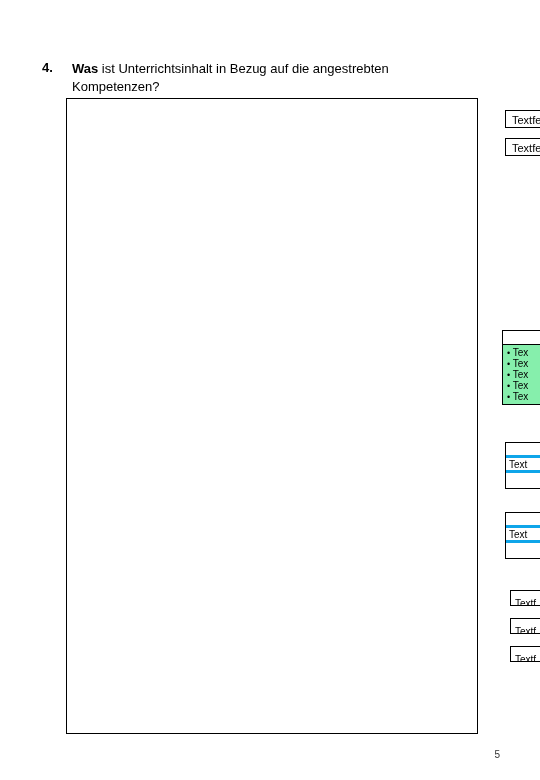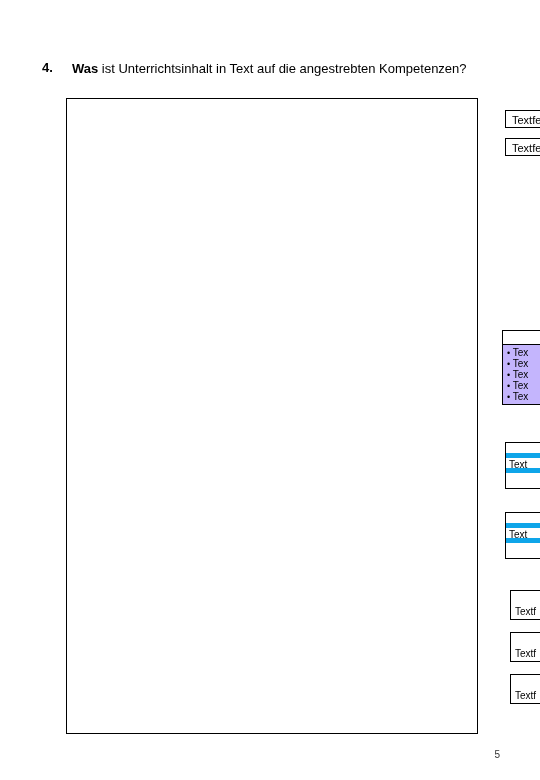--- a/index.html
+++ b/index.html
@@ -66,68 +66,68 @@
       border-bottom: none;
       background: #fff;
     }
     .stack-b-body {
       position: absolute;
       right: 0;
       top: 344px;
       width: 38px;
       border: 1px solid #000;
       border-right: none;
-      background: #c4b5fd;
+      background: #86efac;
       font-size: 10px;
       padding: 2px 2px 2px 4px;
       overflow: hidden;
     }
     .stack-b-body ul { list-style: none; }
     .stack-b-body li { white-space: nowrap; }
     .stack-b-body li::before { content: "• "; font-size: 9px; }
 
     .tri-box {
       position: absolute;
       right: 0;
       width: 35px;
       border: 1px solid #000;
       border-right: none;
       background: #fff;
       font-size: 10px;
       overflow: hidden;
     }
     .tri-box .row {
       height: 15px;
-      border-bottom: 5px solid #0ea5e9;
+      border-bottom: 3px solid #0ea5e9;
       padding: 1px 3px;
       white-space: nowrap;
       overflow: hidden;
     }
     .tri-box .row:last-child { border-bottom: none; }
     .tri1 { top: 442px; }
     .tri2 { top: 512px; }
 
     .stack-c { top: 590px; width: 30px; }
-    .stack-c .pill { border-right: none; font-size: 10px; padding: 14px 4px; height: 16px; margin-bottom: 12px; }
+    .stack-c .pill { border-right: none; font-size: 10px; padding: 6px 4px; height: 16px; margin-bottom: 12px; }
 
     .page-num {
       position: absolute;
       bottom: 20px;
       right: 40px;
       font-size: 10px;
       color: #333;
     }
   </style>
 </head>
 <body>
 
 <div class="heading">
   <div class="num">4.</div>
   <div class="text-line">
-    <span class="bold">Was</span><span> ist Unterrichtsinhalt in Text auf die angestrebten Kompetenzen?</span>
+    <span class="bold">Was</span><span> ist Unterrichtsinhalt in Bezug auf die angestrebten Kompetenzen?</span>
   </div>
 </div>
 
 <div class="main-box"></div>
 
 <div class="side-stack stack-a">
   <div class="pill">Textfel</div>
   <div class="pill">Textfel</div>
 </div>
 

